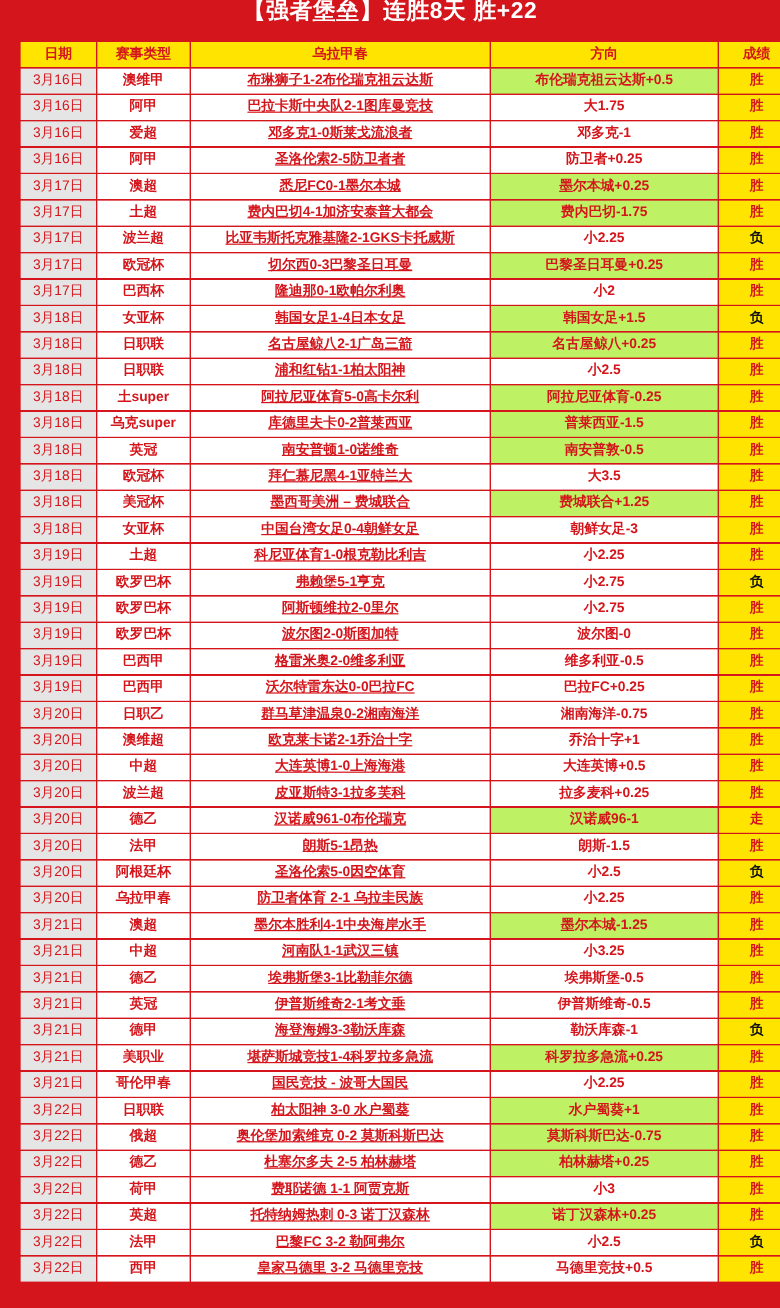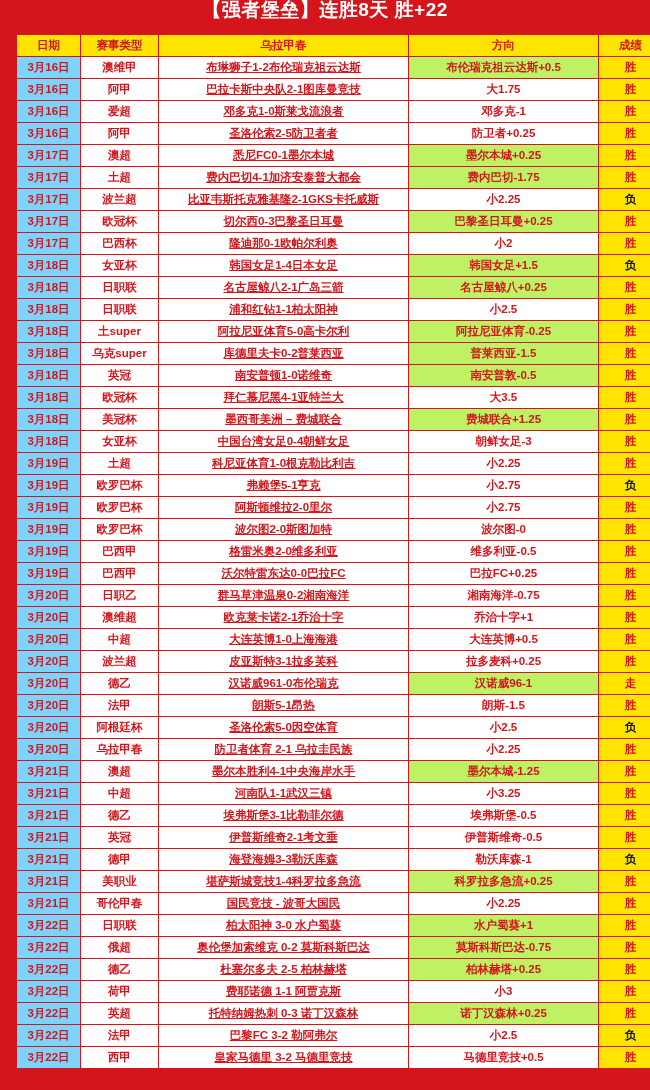--- a/index.html
+++ b/index.html
@@ -57,23 +57,23 @@
     line-height: 1.05;
   }
   thead th {
     background: #ffe400;
     color: #d4161c;
     font-weight: bold;
     font-size: 13px;
     height: 24px;
   }
   td.date {
-    background: #7dd3fc;
-    color: #d4161c;
-    font-weight: bold;
+    background: #e5e5e5;
+    color: #d4161c;
+    font-weight: normal;
   }
   td.league {
     background: #ffffff;
     color: #d4161c;
     font-weight: bold;
   }
   td.match {
     background: #ffffff;
     color: #d4161c;
     font-weight: bold;

